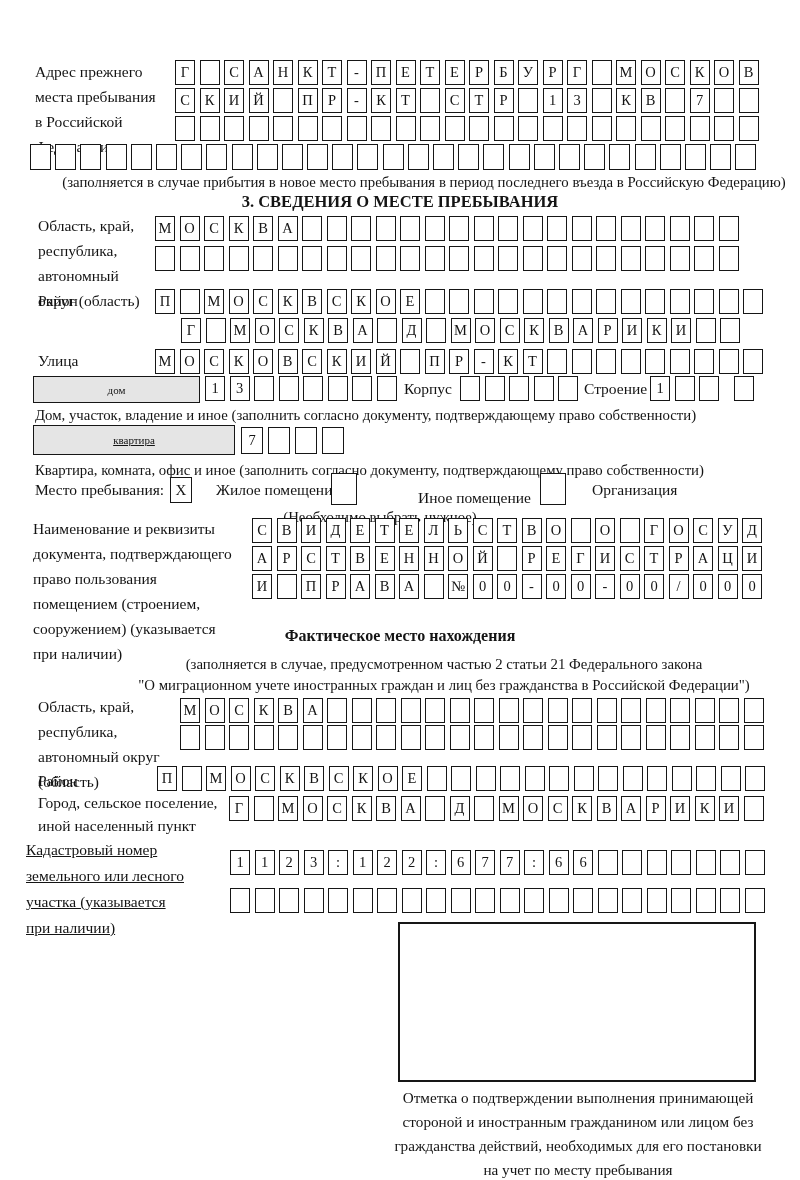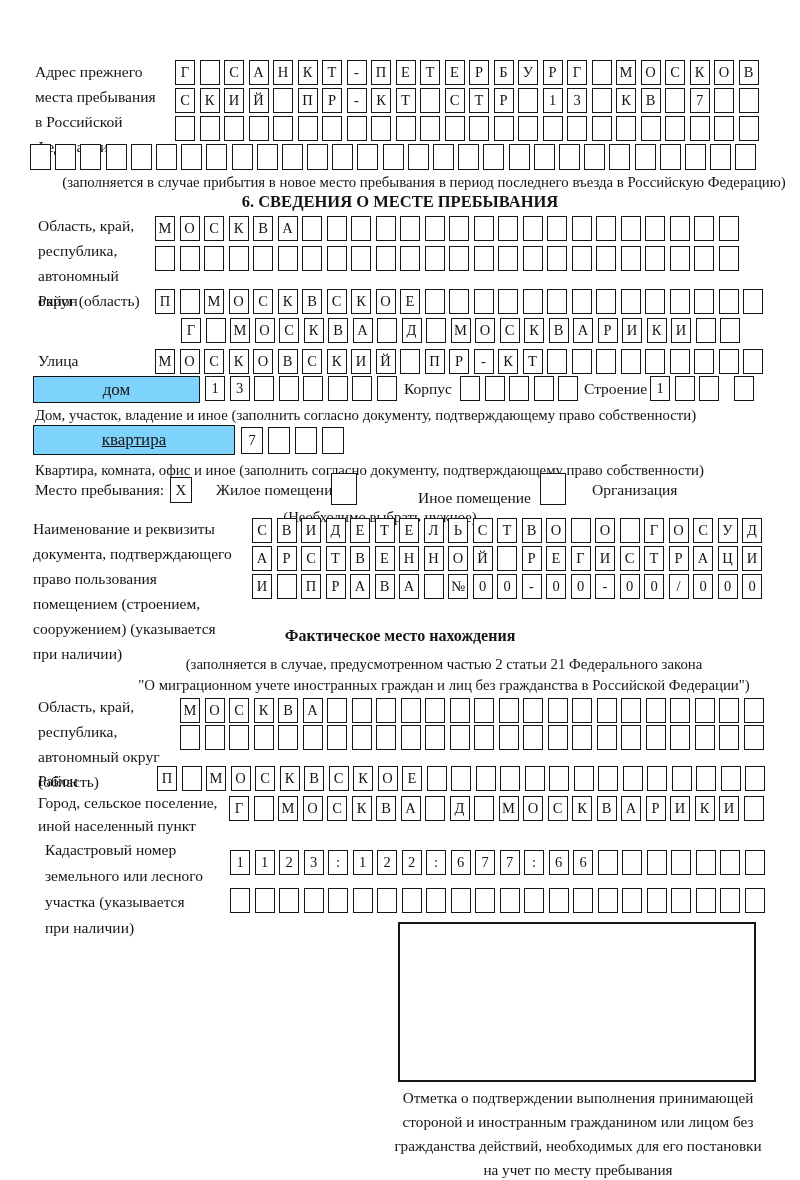--- a/index.html
+++ b/index.html
@@ -19,21 +19,21 @@
     display:flex;align-items:center;justify-content:center;
     font-size:14.5px;background:#fff;flex:none;
   }
   .row-wide{gap:4.2px;}
   .row-wide .cell{width:21px;height:26px;}
   .row-kv{gap:5px;}
   .row-kv .cell{width:22px;height:27px;}
   .row-stroenie .cell:last-child{margin-left:10px;}
   .fieldbox{
     position:absolute;border:1.9px solid #161616;box-sizing:border-box;
-    display:flex;align-items:center;justify-content:center;font-size:17px;background:#7dd3fc;text-align:center;
+    display:flex;align-items:center;justify-content:center;font-size:11px;background:#e5e5e5;text-align:center;
   }
   .chk{
     position:absolute;border:1.9px solid #161616;box-sizing:border-box;
     display:flex;align-items:center;justify-content:center;font-size:15px;background:#fff;
   }
   .inline-lbl{position:absolute;font-size:15.5px;white-space:nowrap;}
   .stamp{position:absolute;border:2px solid #161616;box-sizing:border-box;background:#fff;}
 </style>
 </head>
 <body>
@@ -149,21 +149,21 @@
       <span class="cell"></span>
       <span class="cell"></span>
       <span class="cell"></span>
       <span class="cell"></span>
       <span class="cell"></span>
       <span class="cell"></span>
       <span class="cell"></span>
     </div>
   <div class="note center" style="top:172px;padding-left:24px;">(заполняется в случае прибытия в новое место пребывания в период последнего въезда в Российскую Федерацию)</div>
 
-  <div class="title center" style="top:192px;">6. СВЕДЕНИЯ О МЕСТЕ ПРЕБЫВАНИЯ</div>
+  <div class="title center" style="top:192px;">3. СВЕДЕНИЯ О МЕСТЕ ПРЕБЫВАНИЯ</div>
 
   <div class="lbl" style="left:38px;top:213px;width:130px;">Область, край,
 республика,
 автономный
 округ (область)</div>
   <div class="row" style="left:155px;top:216px;">
       <span class="cell">М</span>
       <span class="cell">О</span>
       <span class="cell">С</span>
       <span class="cell">К</span>
@@ -531,21 +531,21 @@
       <span class="cell">К</span>
       <span class="cell">В</span>
       <span class="cell">А</span>
       <span class="cell">Р</span>
       <span class="cell">И</span>
       <span class="cell">К</span>
       <span class="cell">И</span>
       <span class="cell"></span>
     </div>
 
-  <div class="lbl" style="left:45px;top:837px;width:195px;line-height:26px;">Кадастровый номер
+  <div class="lbl" style="left:26px;top:837px;width:195px;line-height:26px;text-decoration:underline;">Кадастровый номер
 земельного или лесного
 участка (указывается
 при наличии)</div>
   <div class="row" style="left:230px;top:850px;">
       <span class="cell">1</span>
       <span class="cell">1</span>
       <span class="cell">2</span>
       <span class="cell">3</span>
       <span class="cell">:</span>
       <span class="cell">1</span>

